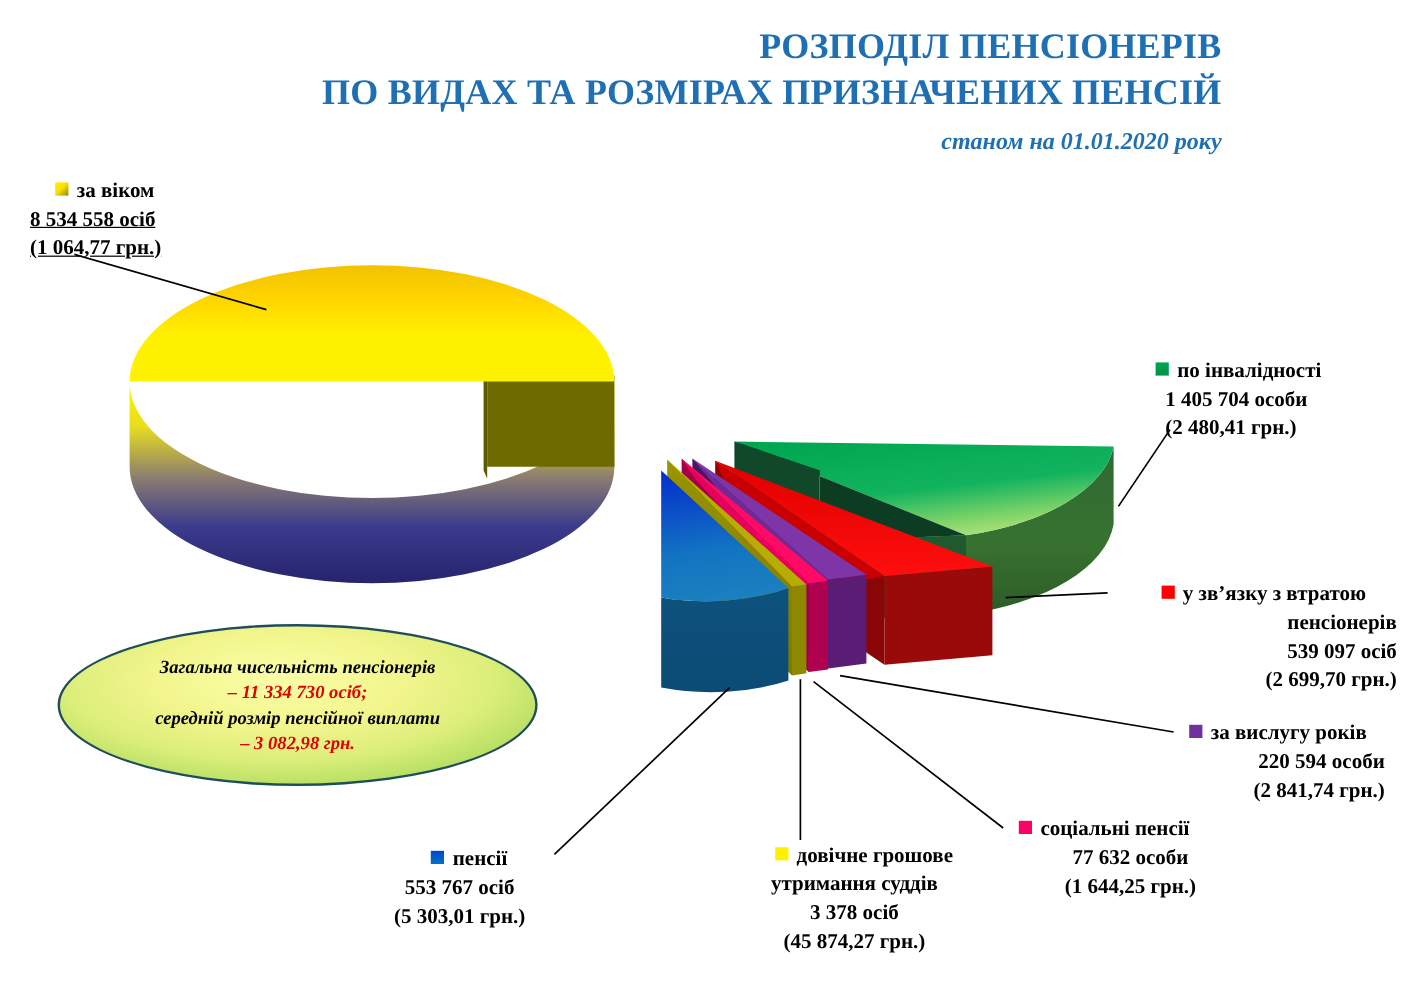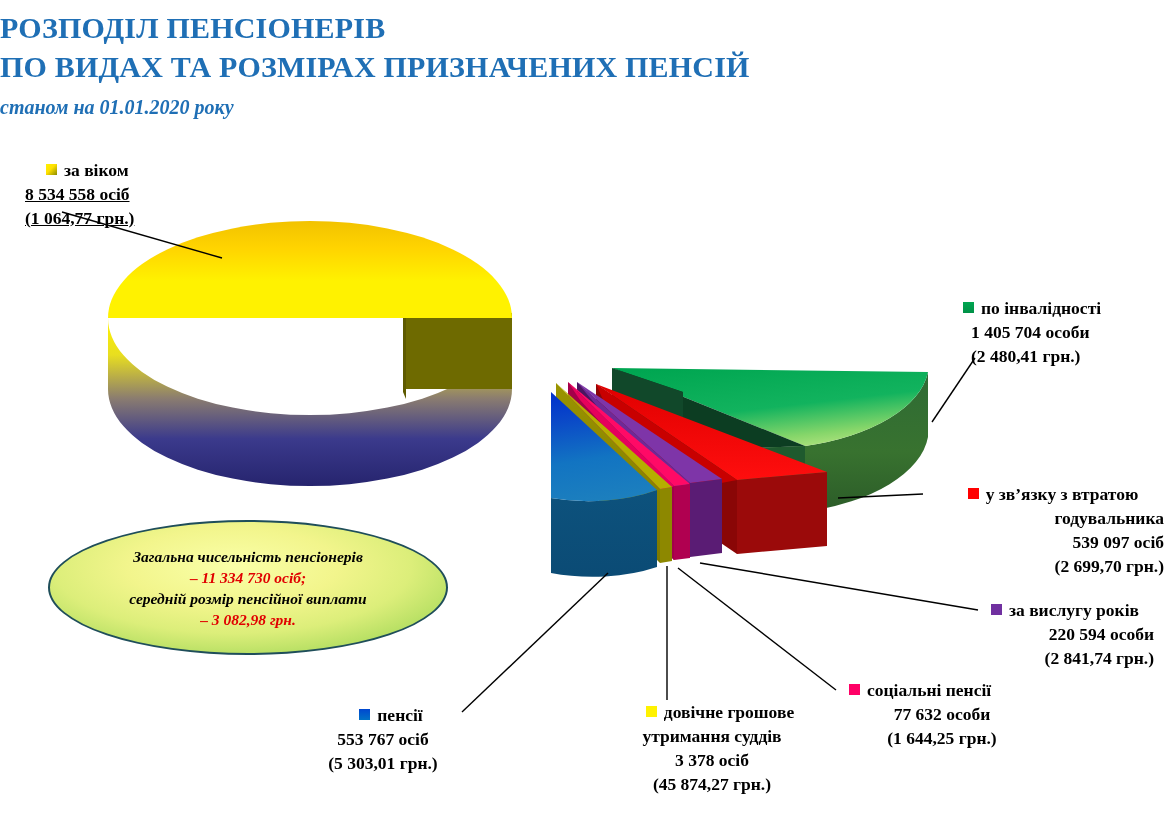--- a/index.html
+++ b/index.html
@@ -21,23 +21,23 @@
     position: absolute;
     left: 0; top: 0;
     width: 1173px;
     height: 818px;
   }
 
   
   .title-block {
     position: absolute;
     left: 0;
-    top: 8px;
+    top: 19px;
     width: 1018px;
-    text-align: left;
+    text-align: right;
     color: #1F6FB5;
   }
   .title-line {
     font-family: "Liberation Serif", "DejaVu Serif", serif;
     font-weight: bold;
     font-size: 30px;
     line-height: 39px;
     letter-spacing: 0.2px;
     color: #1F6FB5;
     white-space: nowrap;
@@ -92,21 +92,21 @@
 
   .sw-yellow  { background: linear-gradient(135deg, #FFF200 0%, #FFE000 45%, #8C8C00 100%); }
   .sw-green   { background: linear-gradient(180deg, #00A651 0%, #009147 100%); }
   .sw-red     { background: #FF0000; }
   .sw-purple  { background: #7030A0; }
   .sw-pink    { background: #FF0066; }
   .sw-yel2    { background: #FFF200; }
   .sw-blue    { background: linear-gradient(180deg, #0047D0 0%, #0072C6 100%); }
 
   
-  #callout-age        { left: 24px;  top: 158px; text-align: left; }
+  #callout-age        { left: 24px;  top: 146px; text-align: left; }
   #callout-age .cl-head { padding-left: 0; }
   #callout-disability { left: 947px; top: 296px; text-align: left; }
   #callout-breadwinner{ left: 920px; top: 482px; text-align: right; }
   #callout-service    { left: 975px; top: 598px; text-align: right; }
   #callout-social     { left: 833px; top: 678px; text-align: right; }
   #callout-judges     { left: 600px; top: 700px; text-align: center; }
   #callout-military   { left: 250px; top: 703px; text-align: center; }
 
   
   #callout-age .cl-head { margin-left: 22px; }
@@ -336,21 +336,21 @@
       <span class="swatch sw-green"></span><span>по інвалідності</span>
     </span>
     <span class="cl-line">1 405 704 особи</span>
     <span class="cl-line">(2 480,41 грн.)</span>
   </div>
 
   <div class="callout" id="callout-breadwinner">
     <span class="cl-head">
       <span class="swatch sw-red"></span><span>у зв’язку з втратою</span>
     </span>
-    <span class="cl-line">годувальника</span>
+    <span class="cl-line">пенсіонерів</span>
     <span class="cl-line">539 097 осіб</span>
     <span class="cl-line">(2 699,70 грн.)</span>
   </div>
 
   <div class="callout" id="callout-service">
     <span class="cl-head">
       <span class="swatch sw-purple"></span><span>за вислугу років</span>
     </span>
     <span class="cl-line">220 594 особи</span>
     <span class="cl-line">(2 841,74 грн.)</span>

